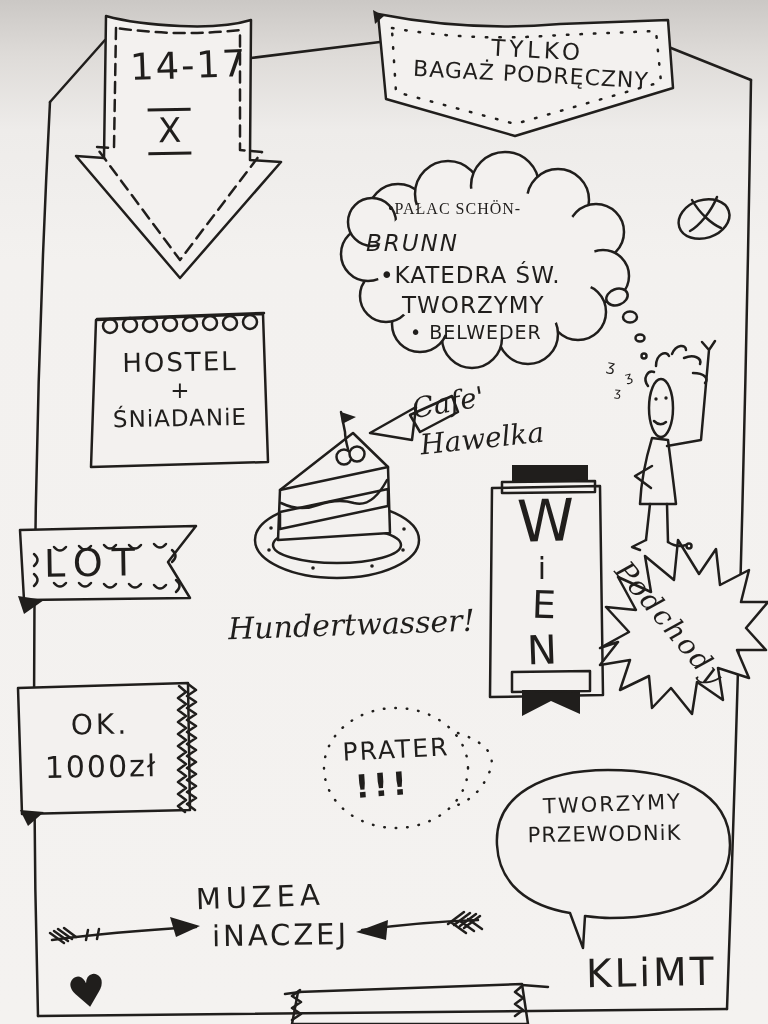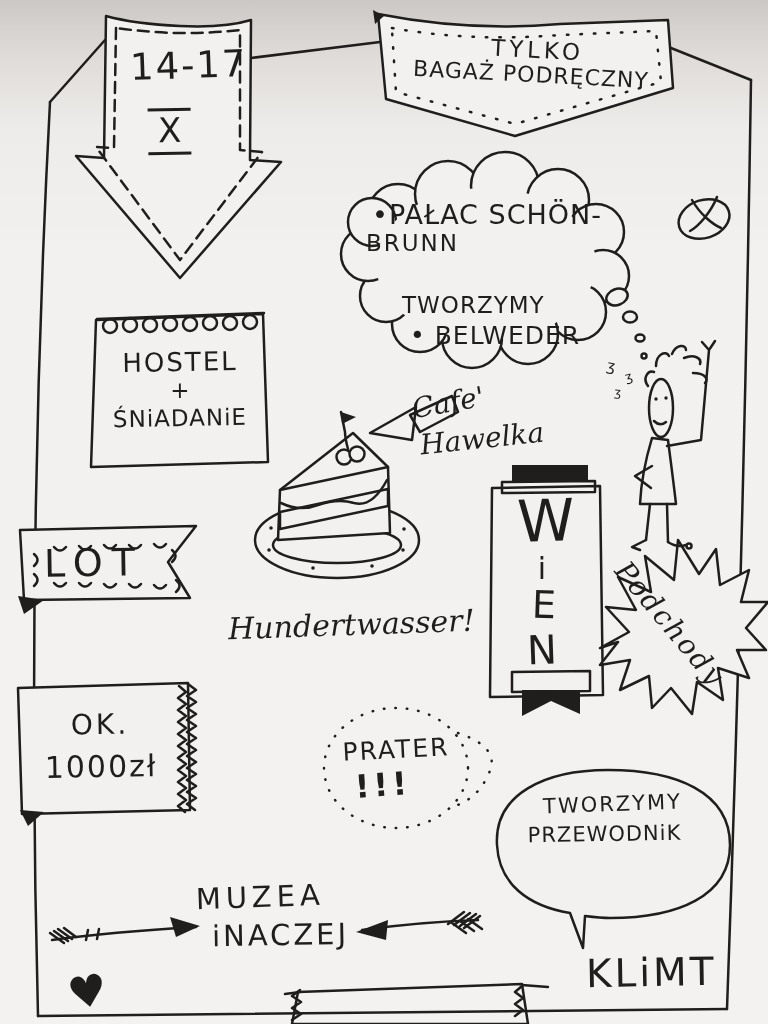--- a/index.html
+++ b/index.html
@@ -206,24 +206,25 @@
 </svg>
 
 <div class="t caps" style="left:130px;top:46px;font-size:37px;letter-spacing:2px;transform:rotate(-2deg);">14-17</div>
 <div class="t caps" style="left:148px;top:108px;font-size:34px;transform:rotate(-1deg);">
   <span style="display:inline-block;border-top:3px solid #201e1c;border-bottom:3px solid #201e1c;padding:1px 10px 3px 10px;">X</span>
 </div>
 
 <div class="t caps ctr" style="left:420px;top:38px;width:235px;font-size:23px;letter-spacing:4px;transform:rotate(3deg);">TYLKO</div>
 <div class="t caps ctr" style="left:392px;top:63px;width:278px;font-size:22px;letter-spacing:1px;transform:rotate(3deg);">BAGAŻ PODRĘCZNY</div>
 
-<div class="t caps" style="left:372px;top:200px;font-size:27px;letter-spacing:1px;">•PAŁAC SCHÖN-</div>
-<div class="t caps" style="left:366px;top:231px;font-size:23px;letter-spacing:2px;">BRUNN</div>
+<div class="t caps" style="left:388px;top:200px;font-size:16px;letter-spacing:1px;font-family:Liberation Serif, serif;">•PAŁAC SCHÖN-</div>
+<div class="t caps" style="left:366px;top:231px;font-size:23px;letter-spacing:2px;font-style:italic;">BRUNN</div>
+<div class="t caps" style="left:380px;top:263px;font-size:23px;letter-spacing:1px;">•KATEDRA ŚW.</div>
 <div class="t caps" style="left:402px;top:293px;font-size:23px;letter-spacing:1px;">TWORZYMY</div>
-<div class="t caps" style="left:410px;top:322px;font-size:25px;letter-spacing:1px;">• BELWEDER</div>
+<div class="t caps" style="left:410px;top:322px;font-size:19px;letter-spacing:1px;">• BELWEDER</div>
 
 <div class="t caps ctr" style="left:105px;top:348px;width:150px;font-size:26px;letter-spacing:2px;transform:rotate(-1deg);">HOSTEL</div>
 <div class="t caps ctr" style="left:105px;top:378px;width:150px;font-size:23px;">+</div>
 <div class="t caps ctr" style="left:96px;top:406px;width:168px;font-size:23px;letter-spacing:1px;transform:rotate(-1deg);">ŚNiADANiE</div>
 
 <div class="t script" style="left:412px;top:388px;font-size:28px;transform:rotate(-10deg);">Cafe'</div>
 <div class="t script" style="left:420px;top:424px;font-size:28px;transform:rotate(-6deg);">Hawelka</div>
 
 <div class="t caps ctr" style="left:492px;top:490px;width:108px;font-size:58px;transform:rotate(-2deg);">W</div>
 <div class="t caps ctr" style="left:488px;top:552px;width:108px;font-size:30px;">i</div>

